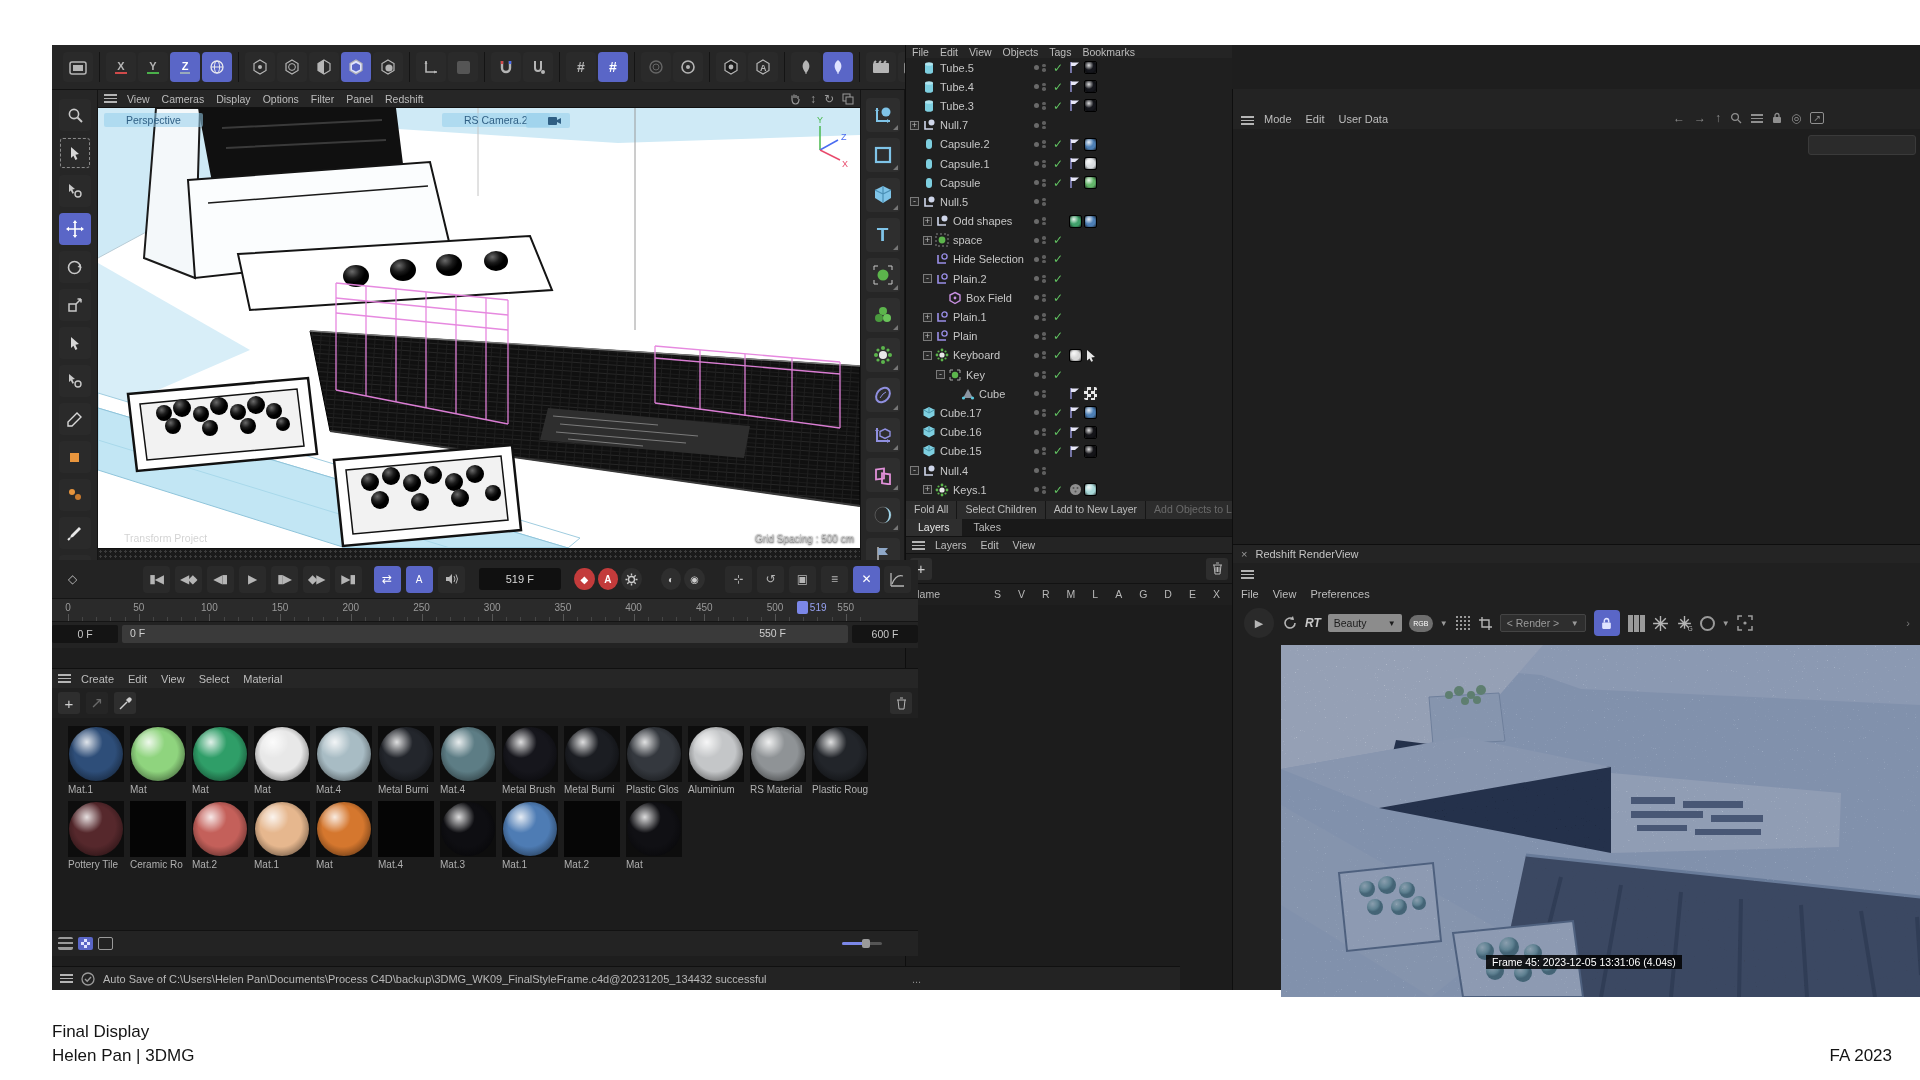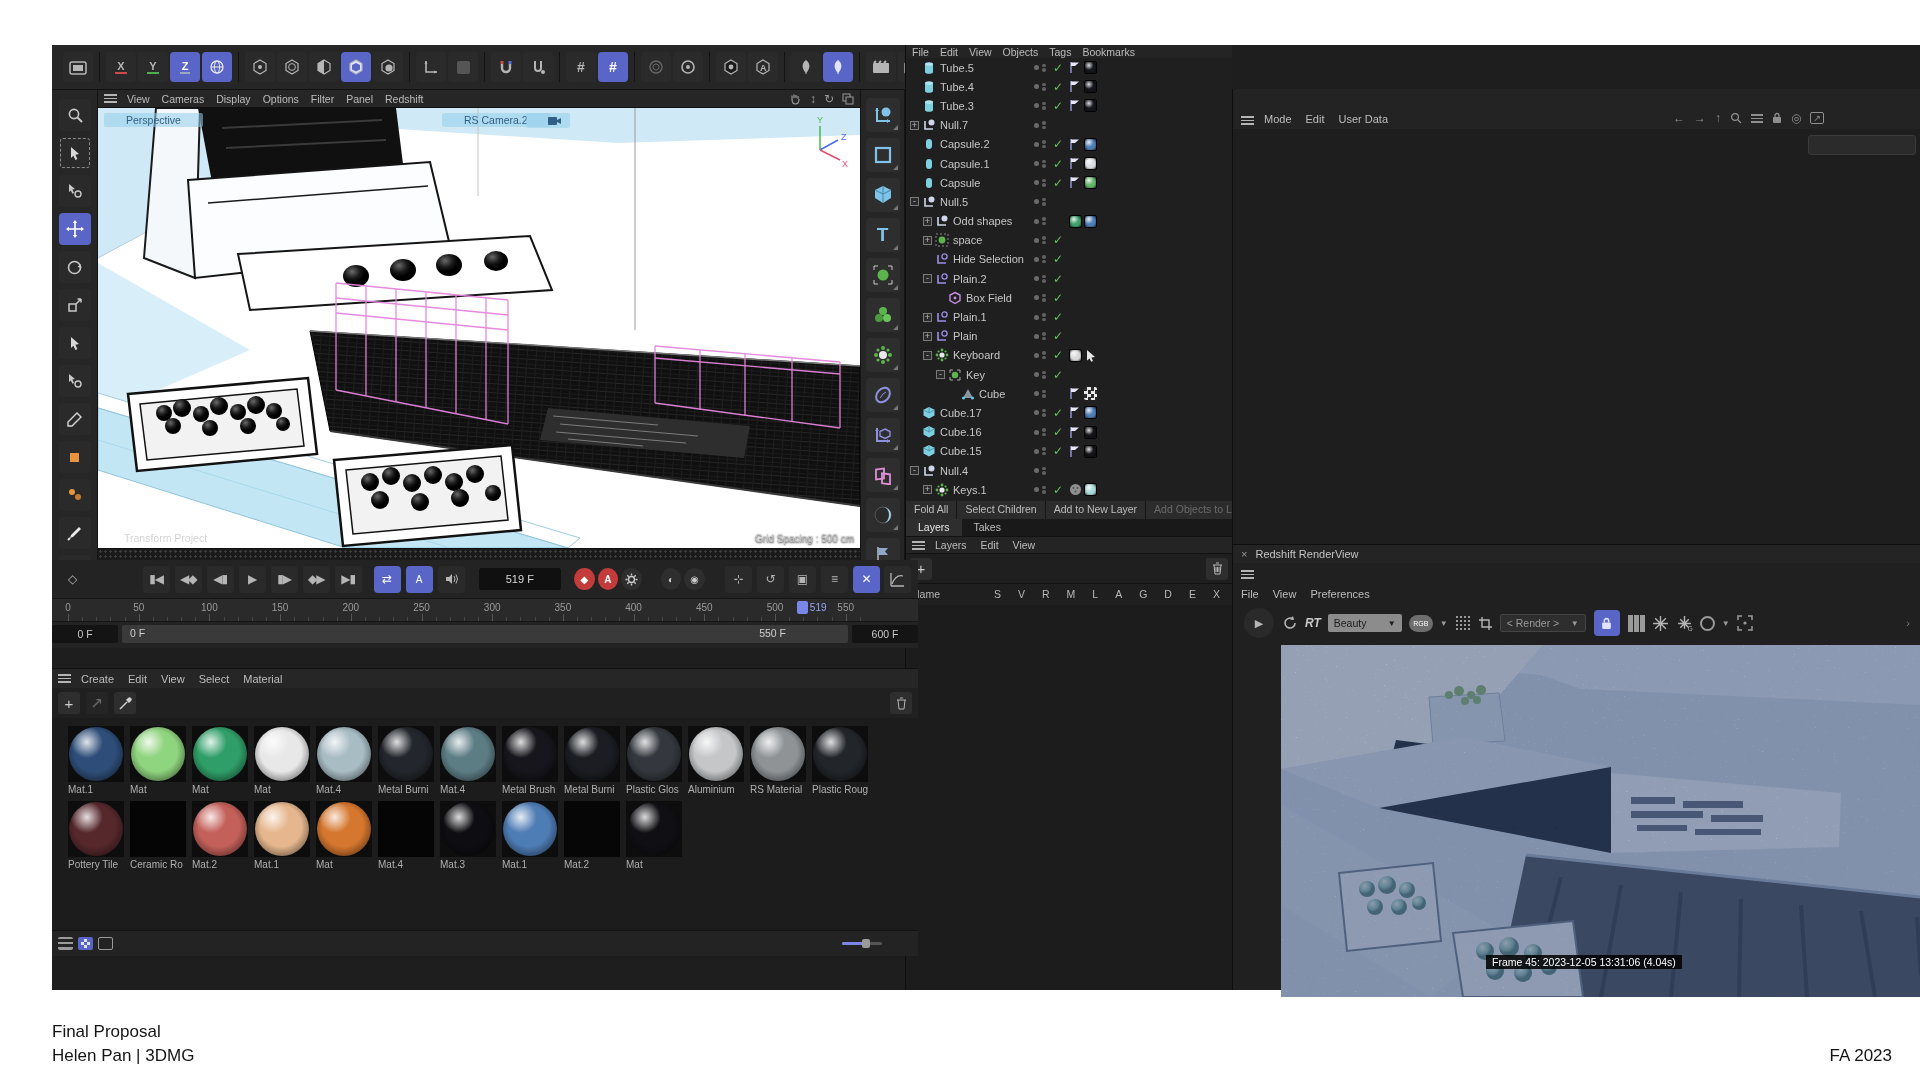--- a/index.html
+++ b/index.html
@@ -1635,20 +1635,29 @@
       <span class="vico" style="background:#5a66c7;display:flex;align-items:center;justify-content:center;">
           <i style="width:9px;height:9px;background:conic-gradient(#fff 0 0);background:repeating-conic-gradient(#dfe3ff 0% 25%,#5a66c7 0% 50%) 0 0/6px 6px;"></i>
         </span>
       <span class="vico" style="border:1.5px solid #9a9a9a;"></span>
       <span id="mslider">
           <i></i>
           <b></b>
         </span>
     </div>
 
+    <div id="status">
+      <span class="hamb"></span>
+      <svg width="14" height="14" viewBox="0 0 14 14">
+          <circle cx="7" cy="7" r="6" fill="none" stroke="#9a9a9a" stroke-width="1.3"></circle>
+          <path d="M4,7 L6.2,9.2 L10,5" stroke="#9a9a9a" stroke-width="1.4" fill="none"></path>
+        </svg>
+      <span>Auto Save of C:\Users\Helen Pan\Documents\Process C4D\backup\3DMG_WK09_FinalStyleFrame.c4d@20231205_134432 successful</span>
+      <span class="more">...</span>
+    </div>
   </div>
 
   <div id="caption">
-    <div class="t1">Final Proposal</div>
+    <div class="t1">Final Display</div>
     <div class="t2">Helen Pan | 3DMG</div>
     <div id="cap-right">FA 2023</div>
   </div>
 </div>
 
 </body></html>

